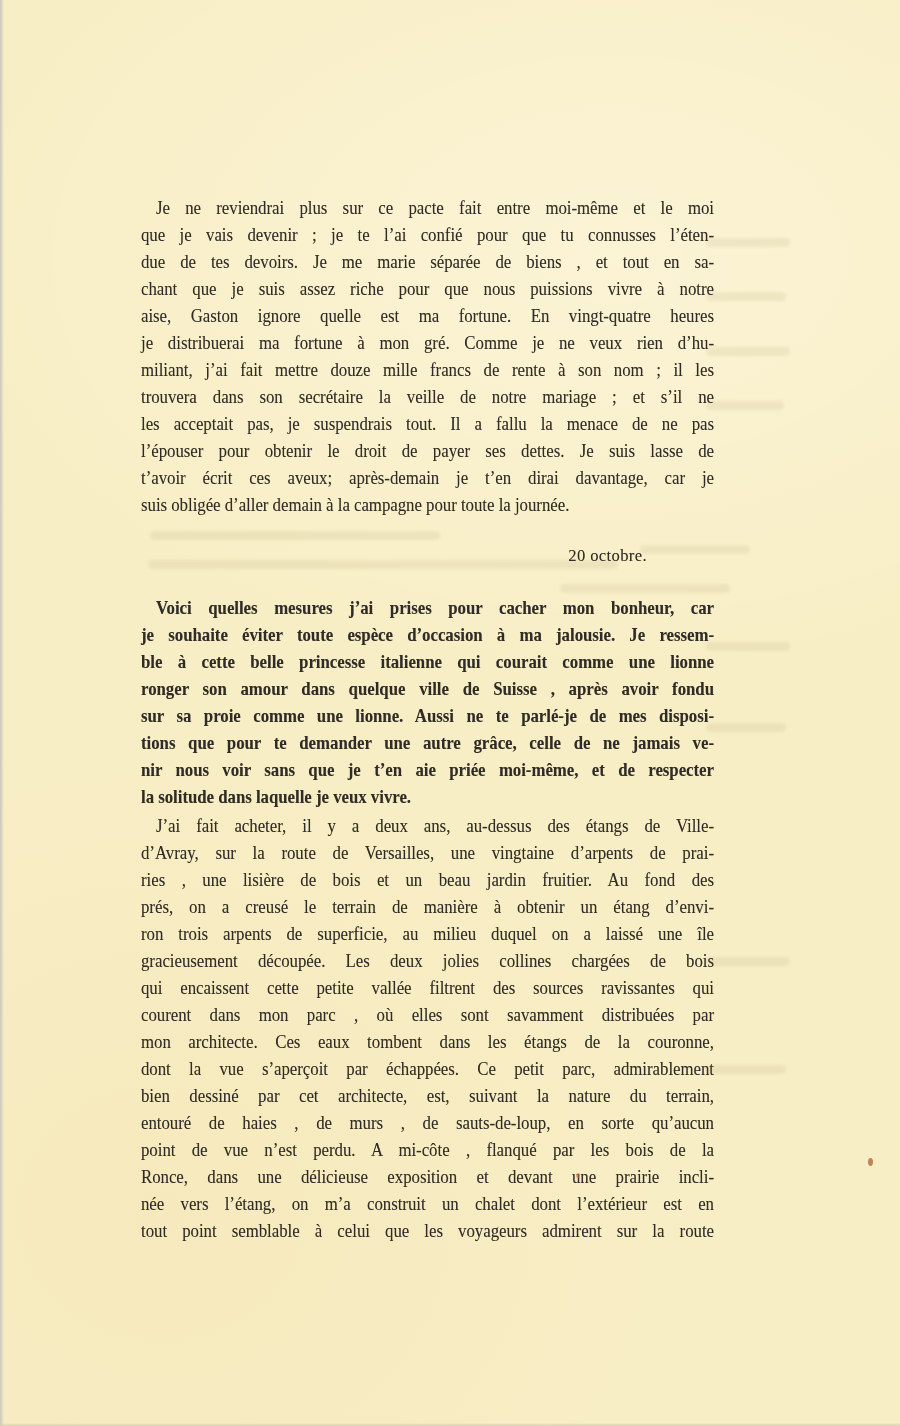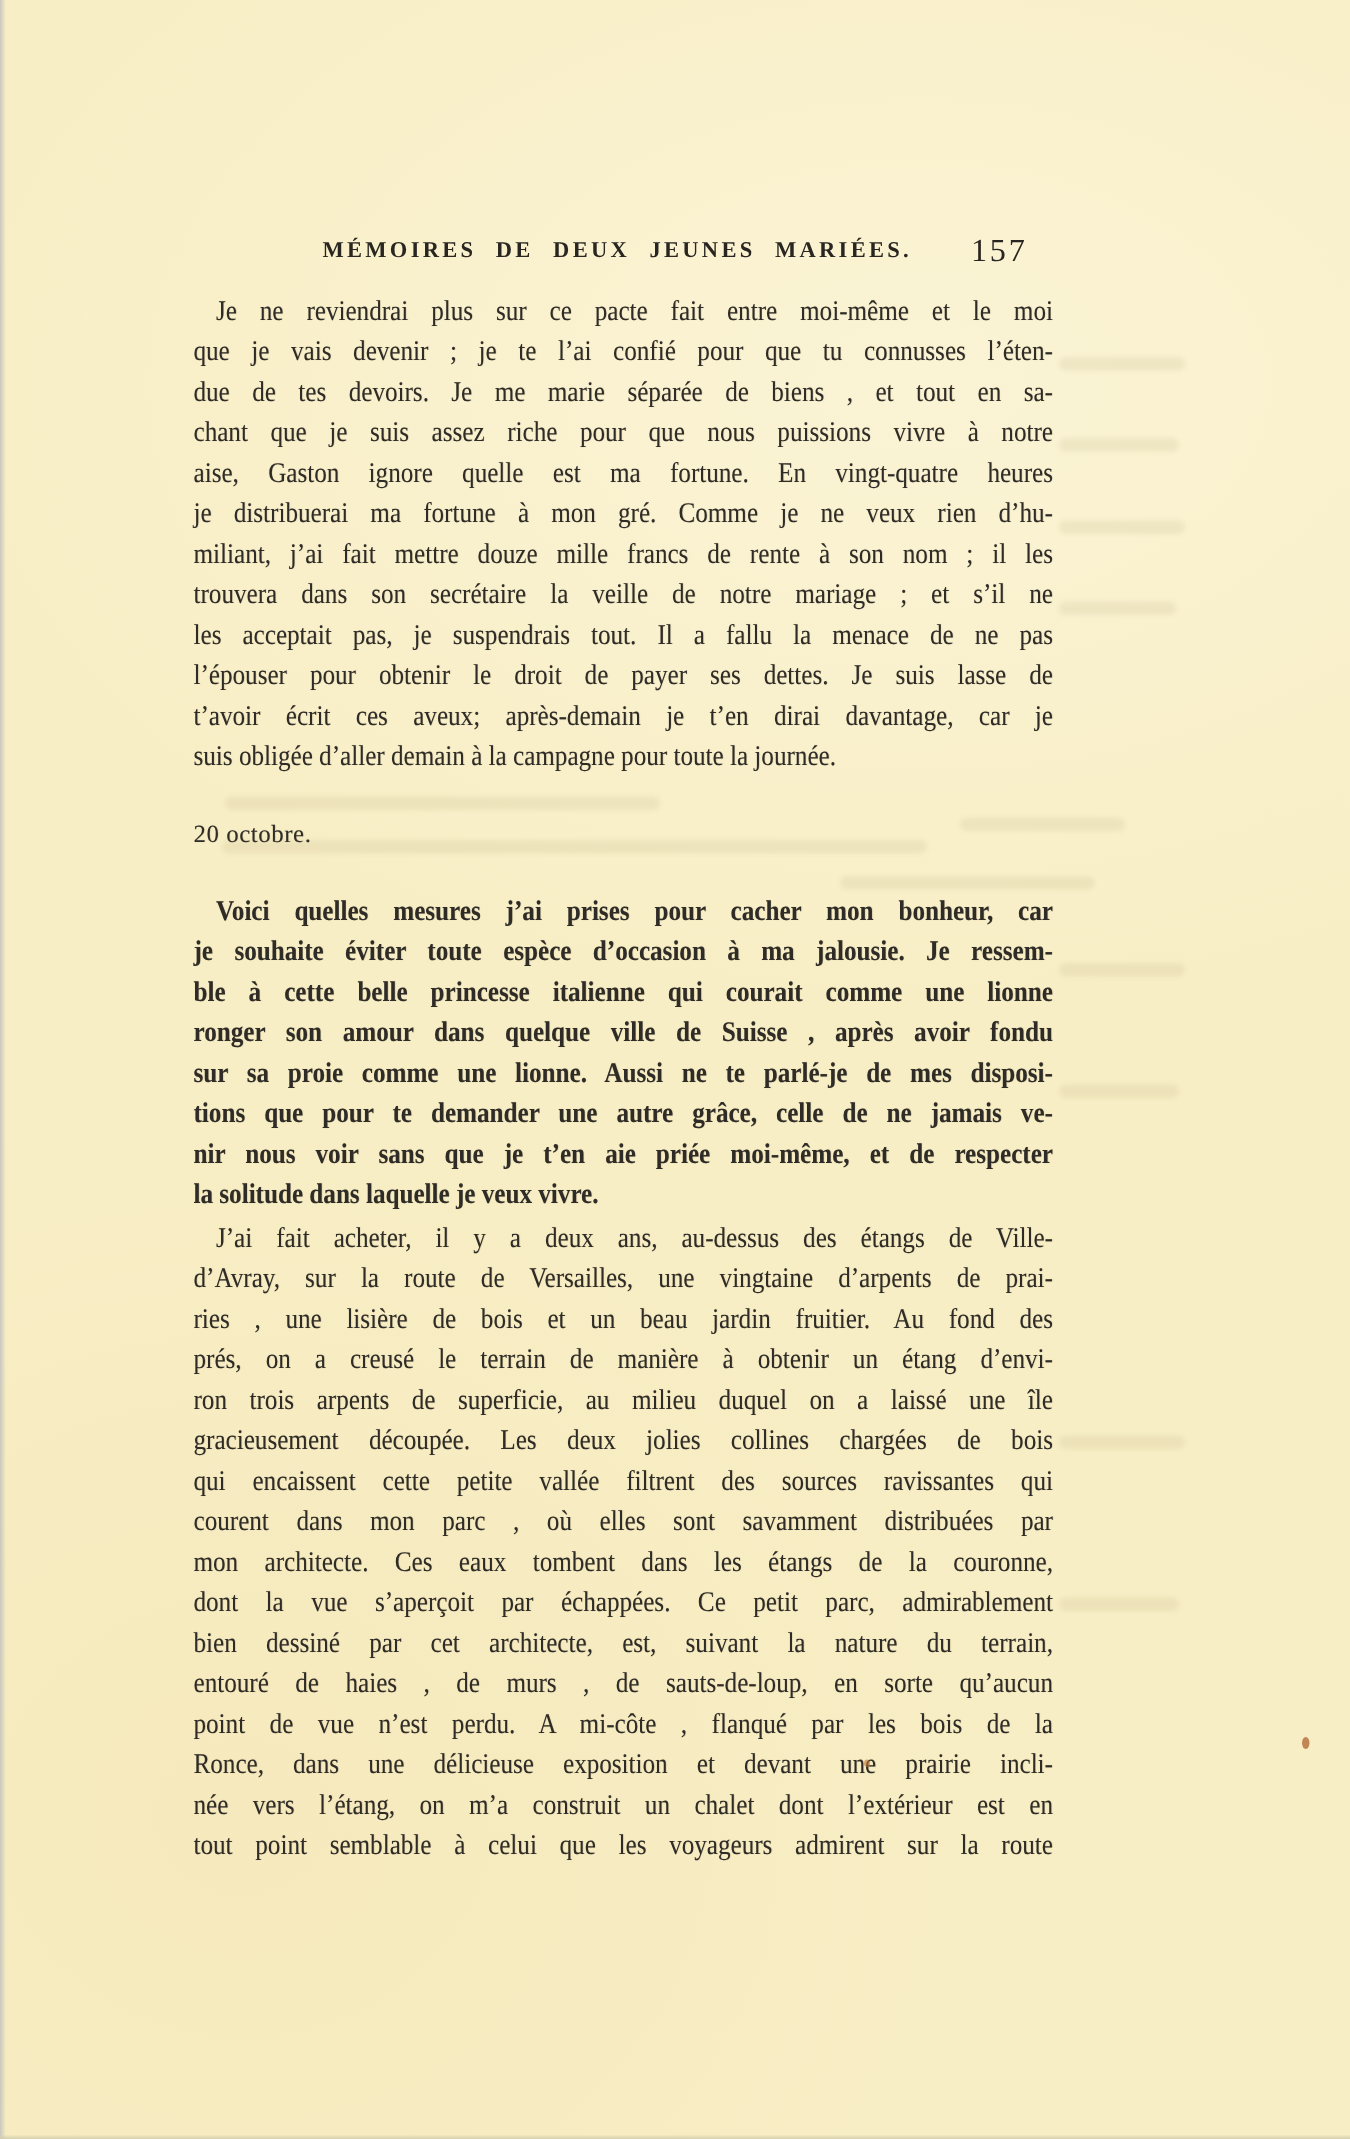--- a/index.html
+++ b/index.html
@@ -51,21 +51,21 @@
     position: absolute; right: 13px; top: -2px;
     font-size: 21.5px;
     letter-spacing: 1.8px;
     color: var(--header-ink);
   }
 
   .text-area {
     position: absolute; left: 125px; top: 0; width: 573px;
     color: var(--ink);
   }
-  .block { position: absolute; left: 4px; width: 573px; }
+  .block { position: absolute; left: 16px; width: 573px; }
   .b0 { top: 194px; }
   .b1 { top: 542px; }
   .b2 { top: 594px; font-weight: bold; }
   .b3 { top: 812px; }
 
   .para .line {
     width: 650px;                 
     transform: scaleX(0.8815);    
     transform-origin: 0 50%;
     font-size: 19px;
@@ -75,20 +75,21 @@
     text-align-last: justify;
     white-space: nowrap;
     text-shadow: 0.3px 0.3px 0.6px rgba(62,52,32,0.30);
   }
   .para .line.indent { padding-left: 17px; }
   .para .line.lastline { text-align-last: left; }
 
   .dateline {
     font-size: 16.5px;
     line-height: 27px;
+    text-align: right;
     padding-right: 67px;
     letter-spacing: 0.4px;
     text-shadow: 0.3px 0.3px 0.6px rgba(62,52,32,0.30);
   }
 
   .ghost {
     position: absolute;
     height: 9px;
     background: #8a7a4a;
     opacity: 0.10;
@@ -101,24 +102,20 @@
     border-radius: 50%;
     filter: blur(0.4px);
     pointer-events: none;
   }
 </style>
 </head>
 <body>
 
 <div class="page">
 
-  <div class="header">
-    <div class="running-title">MÉMOIRES DE DEUX JEUNES MARIÉES.</div>
-    <div class="page-number">157</div>
-  </div>
 
   <div class="text-area">
       <div class="block para b0">
         <div class="line indent">Je ne reviendrai plus sur ce pacte fait entre moi-même et le moi</div>
         <div class="line">que je vais devenir ; je te l’ai confié pour que tu connusses l’éten-</div>
         <div class="line">due de tes devoirs. Je me marie séparée de biens , et tout en sa-</div>
         <div class="line">chant que je suis assez riche pour que nous puissions vivre à notre</div>
         <div class="line">aise, Gaston ignore quelle est ma fortune. En vingt-quatre heures</div>
         <div class="line">je distribuerai ma fortune à mon gré. Comme je ne veux rien d’hu-</div>
         <div class="line">miliant, j’ai fait mettre douze mille francs de rente à son nom ; il les</div>

